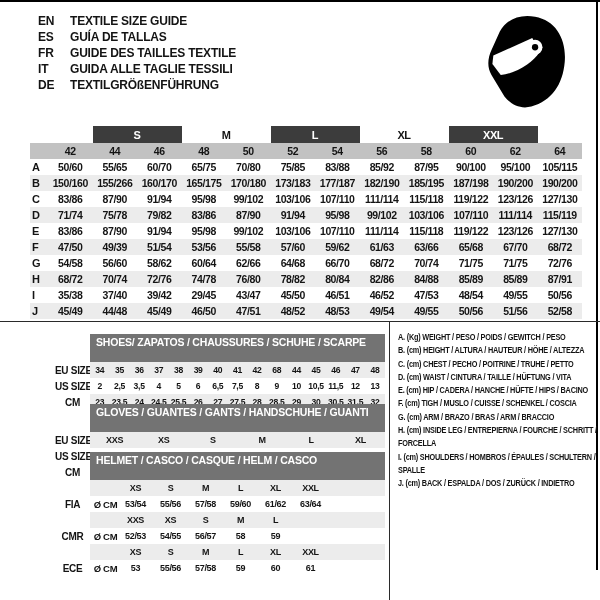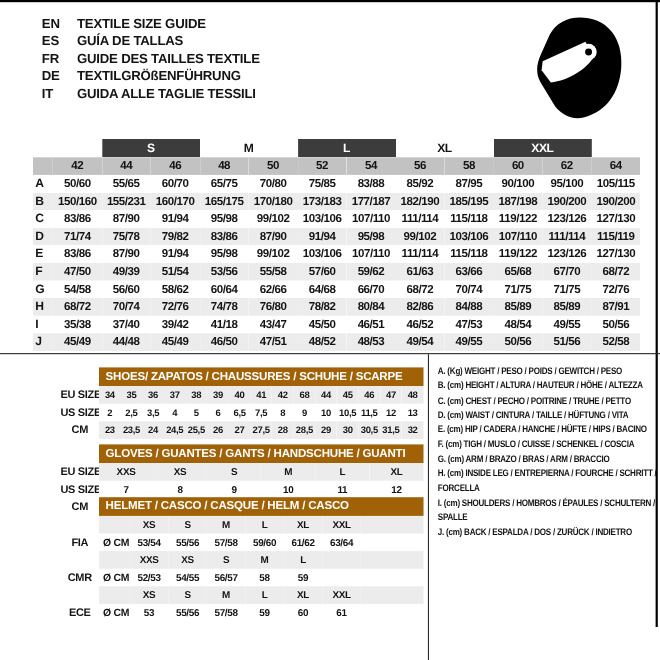--- a/index.html
+++ b/index.html
@@ -21,21 +21,21 @@
   td{padding:0;overflow:hidden;white-space:nowrap;}
   .main-table{width:552px;font-weight:bold;}
   .main-table td{height:16px;text-align:center;font-size:10.5px;letter-spacing:-0.4px;}
   .main-table tr.bands-row td{height:17px;font-size:11px;}
   .band-dark{background:#3c3c3c;color:#fff;}
   .cols-row td{background:#c2c2c2;}
   tr.striped td{background:#ececec;}
   .row-letter{text-align:left !important;padding-left:2px !important;font-size:11px !important;}
 
   .mini-block{position:absolute;left:55px;width:330px;}
-  .mini-title{margin-left:35px;width:295px;height:17px;background:#a16207;color:#fff;
+  .mini-title{margin-left:35px;width:295px;height:28px;background:#737373;color:#fff;
               font-size:10.5px;font-weight:bold;line-height:17px;padding-left:6px;
               box-sizing:border-box;letter-spacing:-0.2px;white-space:nowrap;}
   .mini-table{width:330px;font-weight:bold;}
   .mini-table td{height:16px;text-align:center;font-size:9px;letter-spacing:-0.3px;}
   .mini-label{text-align:left;font-size:10px !important;background:#fff !important;}
   .unit-cell{text-align:center;padding-left:3px !important;font-size:9.5px !important;}
   #shoes-table .mini-table td{font-size:8.6px;}
 
   .legend{position:absolute;top:331px;left:398px;width:234px;transform:scaleX(0.85);
           transform-origin:left top;font-weight:bold;font-size:8.6px;line-height:13.3px;
@@ -57,26 +57,26 @@
       </div>
       <div class="lang-row">
         <span class="lang-code">ES</span>
         <span class="lang-text">GUÍA DE TALLAS</span>
       </div>
       <div class="lang-row">
         <span class="lang-code">FR</span>
         <span class="lang-text">GUIDE DES TAILLES TEXTILE</span>
       </div>
       <div class="lang-row">
+        <span class="lang-code">IT</span>
+        <span class="lang-text">GUIDA ALLE TAGLIE TESSILI</span>
+      </div>
+      <div class="lang-row">
         <span class="lang-code">DE</span>
         <span class="lang-text">TEXTILGRÖßENFÜHRUNG</span>
-      </div>
-      <div class="lang-row">
-        <span class="lang-code">IT</span>
-        <span class="lang-text">GUIDA ALLE TAGLIE TESSILI</span>
       </div>
     </div>
 
   <svg class="helmet-icon" viewBox="0 0 100 110">
     <path d="M63 5 C86 9 97 30 95 54 C93 78 81 96 59 102 C47 105 37 100 30 91 L16 68 C11 59 12 50 16 41 L25 21 C32 8 46 2 63 5 Z" fill="#000"></path>
     <path d="M18 47 L60 28 L68 43 C61 55 43 66 26 68 L17 56 Z" fill="#fff"></path>
     <circle cx="63" cy="38" r="8" fill="#fff"></circle>
     <circle cx="63" cy="38" r="3.4" fill="#000"></circle>
   </svg>
 
@@ -133,21 +133,21 @@
             <td>83/88</td>
             <td>85/92</td>
             <td>87/95</td>
             <td>90/100</td>
             <td>95/100</td>
             <td>105/115</td>
           </tr>
           <tr class="striped">
             <td class="row-letter">B</td>
             <td>150/160</td>
-            <td>155/231</td>
+            <td>155/266</td>
             <td>160/170</td>
             <td>165/175</td>
             <td>170/180</td>
             <td>173/183</td>
             <td>177/187</td>
             <td>182/190</td>
             <td>185/195</td>
             <td>187/198</td>
             <td>190/200</td>
             <td>190/200</td>
@@ -240,21 +240,21 @@
             <td>84/88</td>
             <td>85/89</td>
             <td>85/89</td>
             <td>87/91</td>
           </tr>
           <tr>
             <td class="row-letter">I</td>
             <td>35/38</td>
             <td>37/40</td>
             <td>39/42</td>
-            <td>41/18</td>
+            <td>29/45</td>
             <td>43/47</td>
             <td>45/50</td>
             <td>46/51</td>
             <td>46/52</td>
             <td>47/53</td>
             <td>48/54</td>
             <td>49/55</td>
             <td>50/56</td>
           </tr>
           <tr class="striped">

